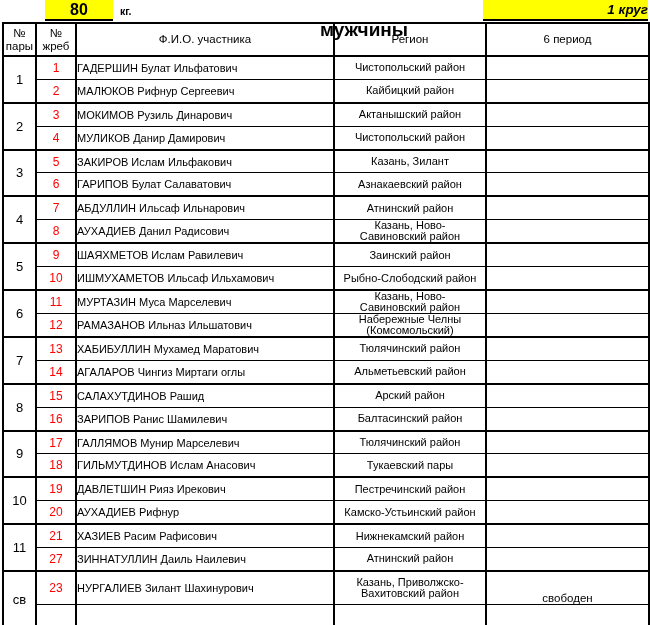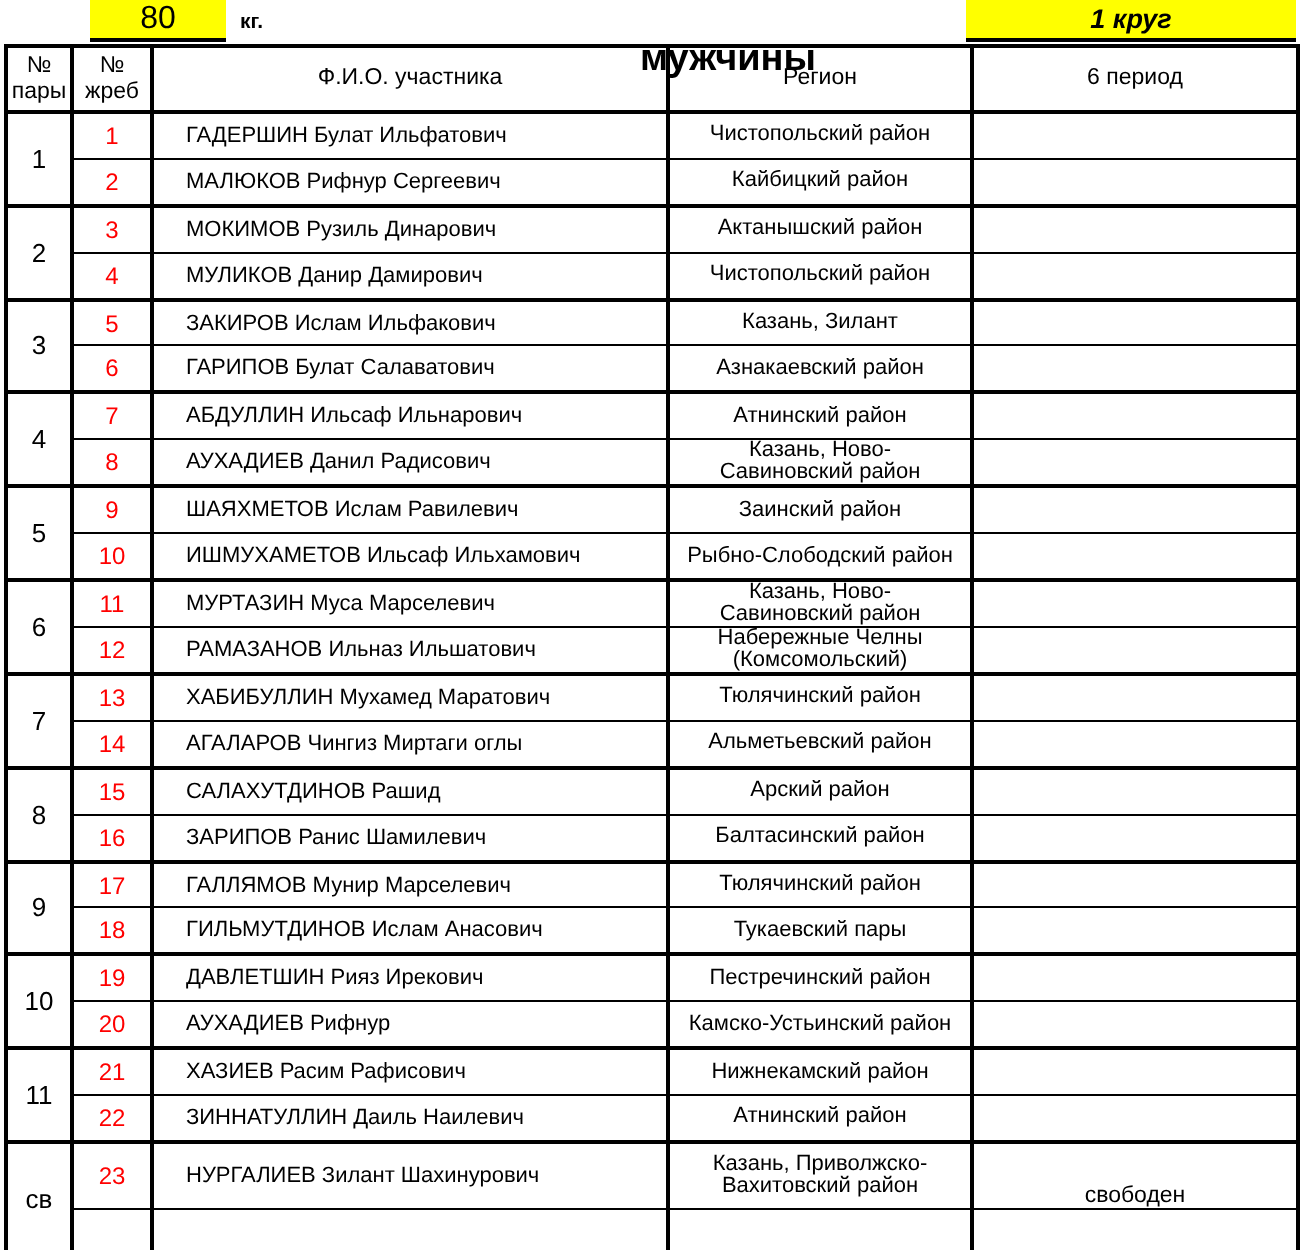--- a/index.html
+++ b/index.html
@@ -8,34 +8,34 @@
     background: #ffffff;
     font-family: "Liberation Sans", sans-serif;
     color: #000;
     position: relative;
     overflow: hidden;
   }
   .topband { position: relative; height: 22px; width: 650px; }
   .weight-cell {
     position: absolute; left: 45px; top: 0; width: 68px; height: 19px;
     background: #FFFF00; border-bottom: 2px solid #000;
-    text-align: center; font-weight: normal; font-size: 16px; line-height: 19px;
+    text-align: center; font-weight: bold; font-size: 16px; line-height: 19px;
   }
   .kg-label {
     position: absolute; left: 120px; top: 5px;
     font-size: 10.5px; font-weight: bold;
   }
   .category-label {
     position: absolute; left: 320px; top: 19px; width: 130px;
     font-weight: bold; font-size: 19px;
   }
   .round-cell {
     position: absolute; left: 483px; top: 0; width: 165px; height: 19px;
     background: #FFFF00; border-bottom: 2px solid #000;
-    text-align: center; font-weight: bold; font-style: italic;
+    text-align: right; font-weight: bold; font-style: italic;
     font-size: 13.5px; line-height: 19px;
   }
   table.bracket {
     margin-left: 2px;
     border-collapse: collapse;
     table-layout: fixed;
     width: 646px;
   }
   .bracket th, .bracket td {
     border: 2px solid #000;
@@ -47,21 +47,21 @@
   .bracket th {
     font-weight: normal; font-size: 11.5px; line-height: 13px;
     white-space: pre-line; text-align: center; background: #fff;
   }
   .bracket tbody tr { height: 23.4px; }
   tr.r1 td:not(.pair) { border-bottom-width: 1px; }
   tr.r2 td { border-top-width: 1px; }
   td.pair { text-align: center; font-size: 13px; }
   td.draw .cellwrap { color: #FF0000; font-size: 12px; text-align: center; }
   td.name .cellwrap {
-    font-size: 11px; text-align: left; padding-left: 16px;
+    font-size: 11px; text-align: left; padding-left: 0;
     white-space: nowrap; overflow: hidden;
   }
   td.region .cellwrap {
     font-size: 11px; line-height: 11px; text-align: center;
     white-space: pre-line; max-height: 22px; overflow: hidden;
   }
   td.period .cellwrap { font-size: 11.5px; text-align: center; margin-top: 20px; }
 </style>
 </head>
 <body>
@@ -398,21 +398,21 @@
         </td>
         <td class="region">
           <div class="cellwrap">Нижнекамский район</div>
         </td>
         <td class="period">
           <div class="cellwrap"></div>
         </td>
       </tr>
       <tr class="r2">
         <td class="draw">
-          <div class="cellwrap">22</div>
+          <div class="cellwrap">27</div>
         </td>
         <td class="name">
           <div class="cellwrap">ЗИННАТУЛЛИН Даиль Наилевич</div>
         </td>
         <td class="region">
           <div class="cellwrap">Атнинский район</div>
         </td>
         <td class="period">
           <div class="cellwrap"></div>
         </td>

